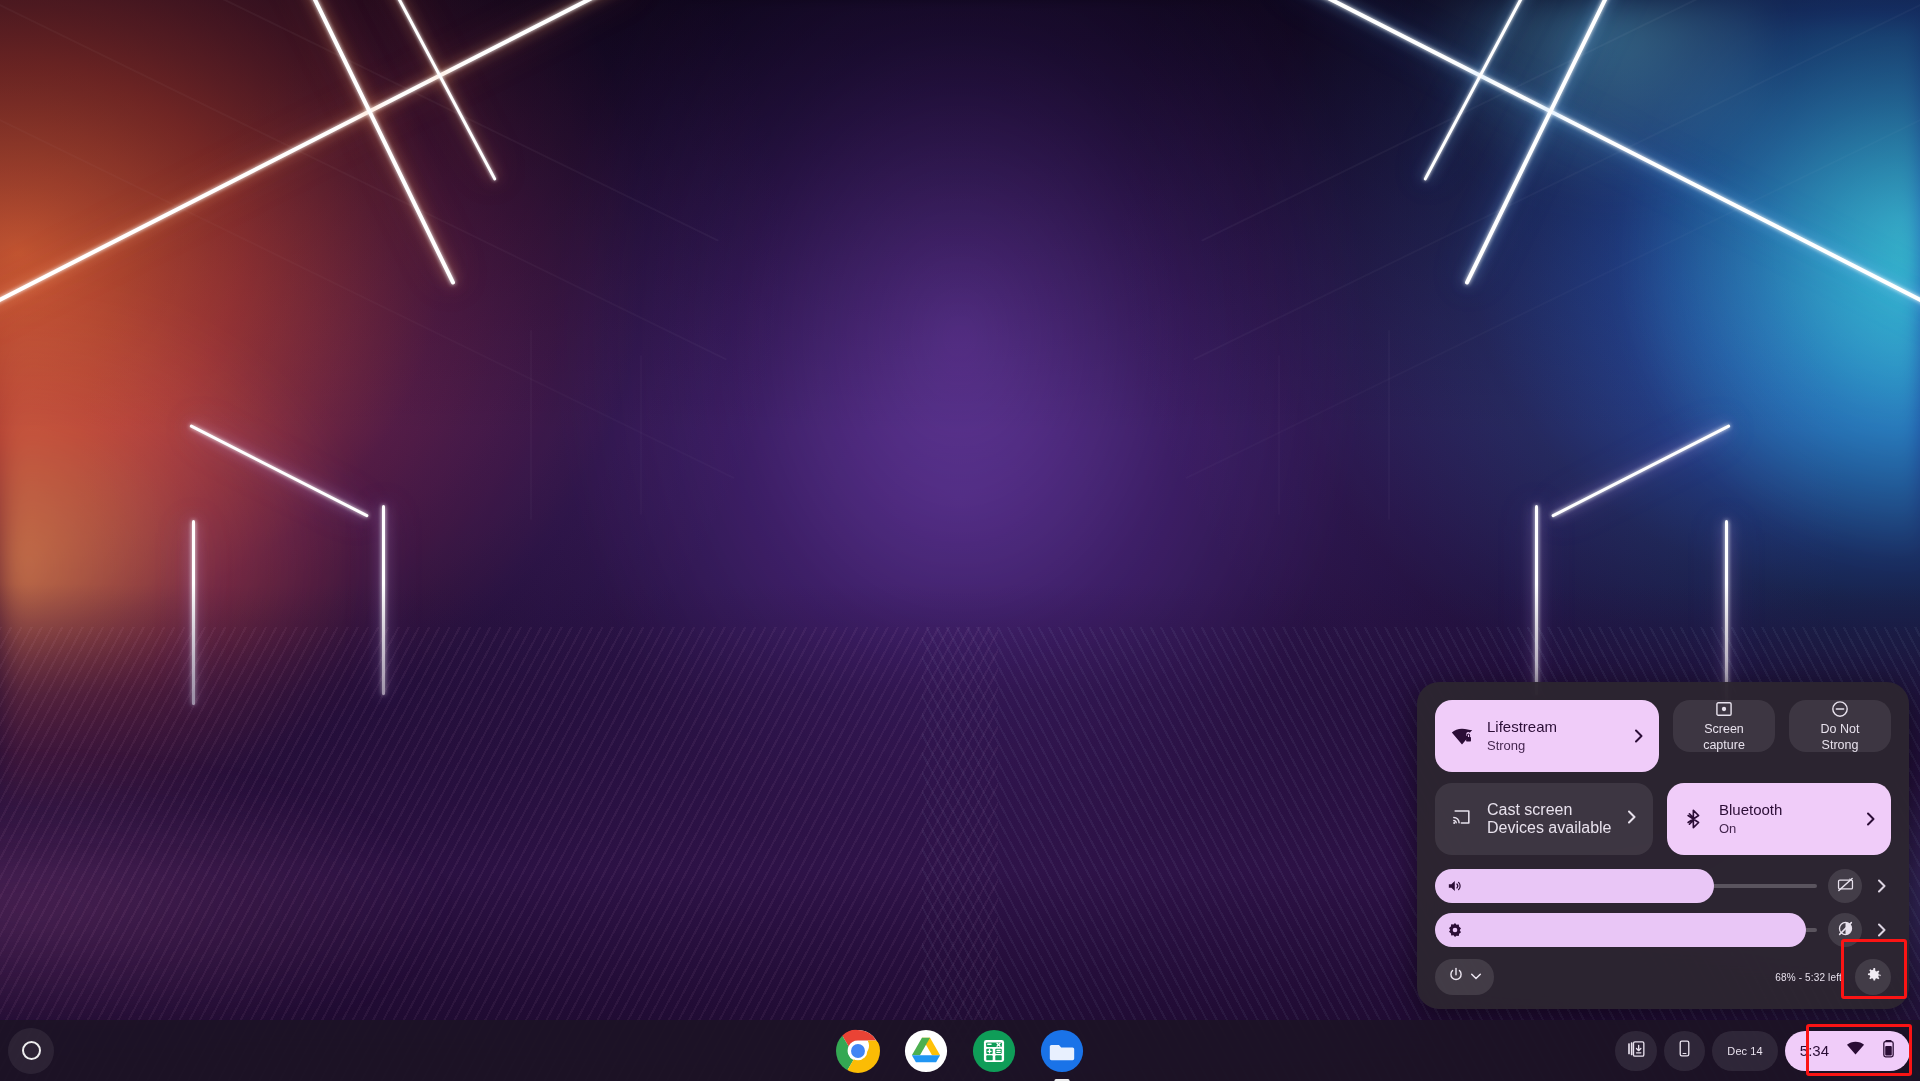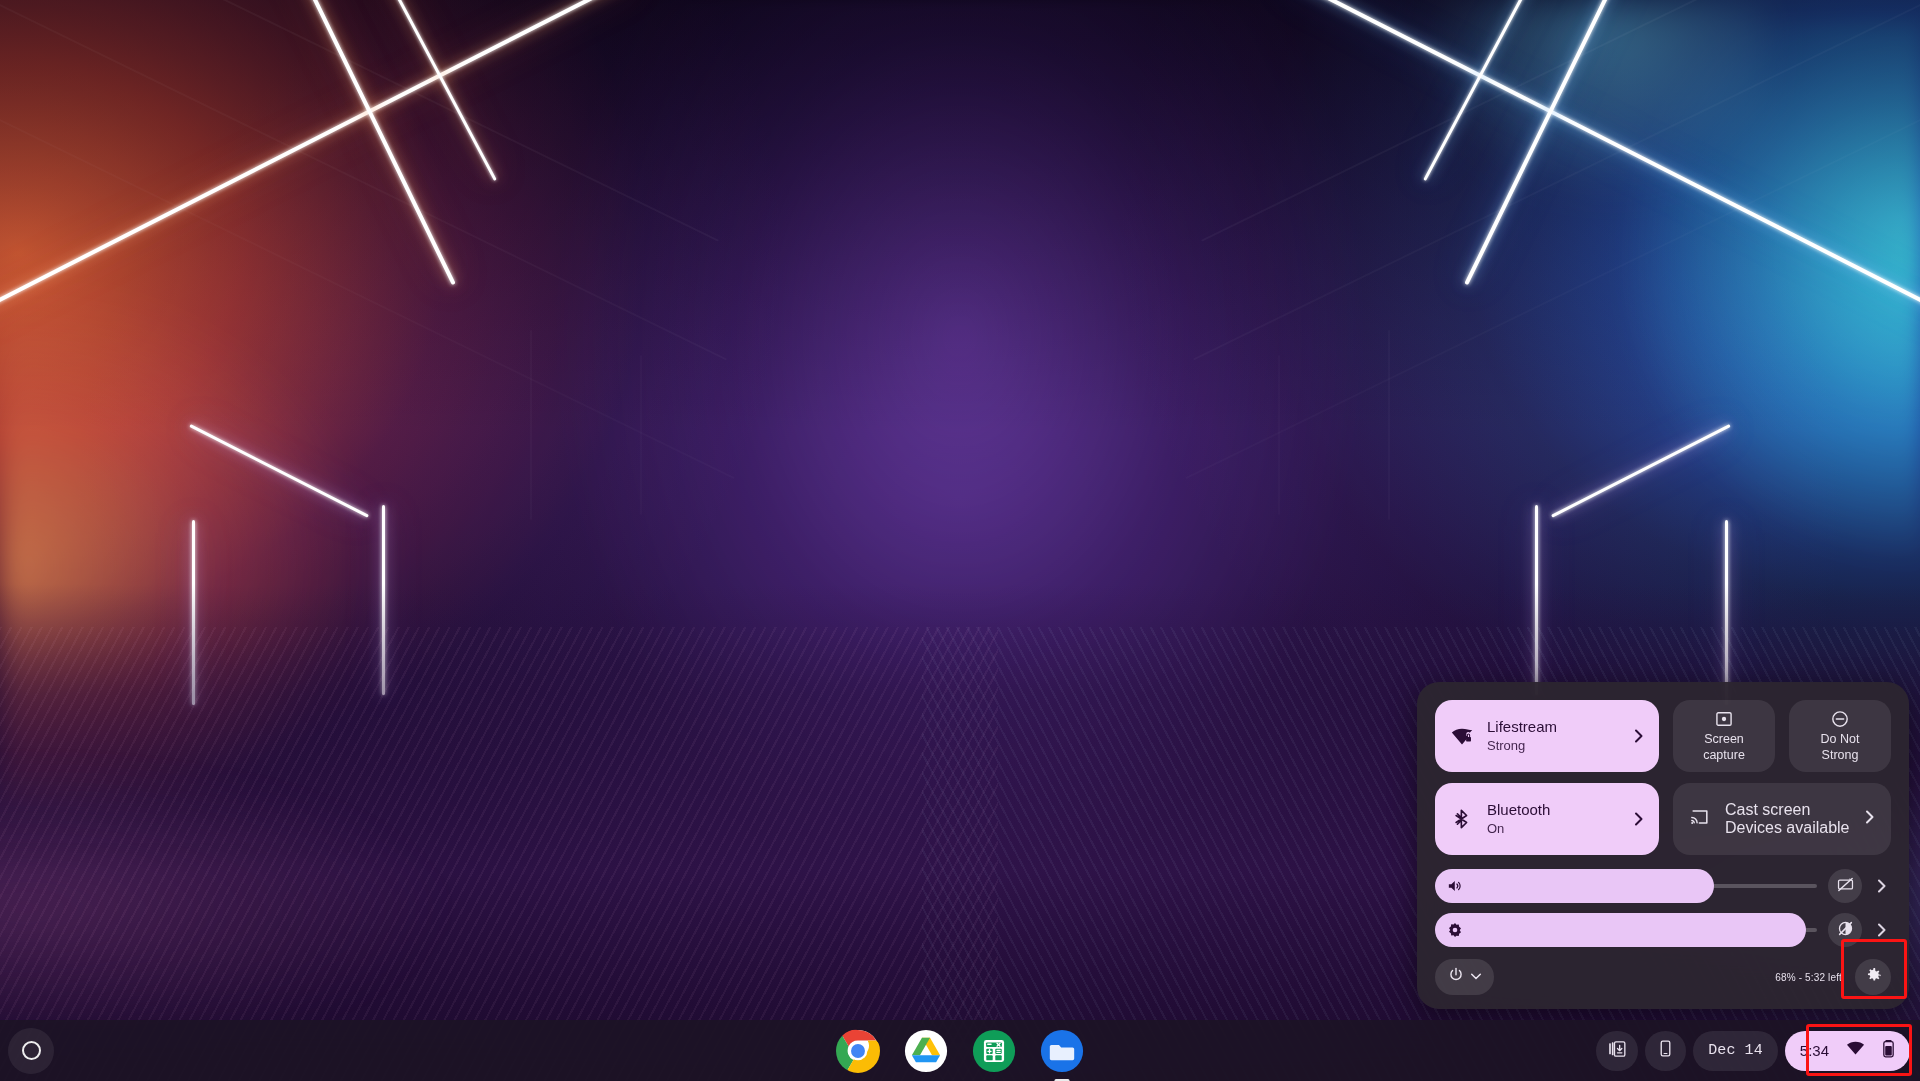--- a/index.html
+++ b/index.html
@@ -133,21 +133,21 @@
   #tray {
     position:absolute; right:10px; top:50%; transform:translateY(-50%);
     display:flex; align-items:center; gap:7px;
   }
   .tray-btn {
     height:40px; min-width:40px; border-radius:20px;
     background:rgba(255,255,255,.085);
     display:flex; align-items:center; justify-content:center;
     color:#e9e2ee; padding:0 11px;
   }
-  .tray-date { font-size:15px; letter-spacing:.1px; padding:0 15px;font-family:Liberation Mono, monospace; }
+  .tray-date { font-size:11px; letter-spacing:.1px; padding:0 15px; }
   #status-area {
     height:40px; border-radius:20px;
     background:#f0ccf9;
     display:flex; align-items:center; gap:17px;
     padding:0 15px; color:#2a0d35;
     position:relative;
   }
   #status-area .st-time { font-size:15px; font-weight:500; }
 
   
@@ -178,21 +178,21 @@
   .tile-wide {
     flex:0 0 224px; height:72px; padding:0 14px 0 16px; gap:14px;
   }
   .tile-wide .t-ico { flex:0 0 22px; display:flex; align-items:center; justify-content:center; }
   .tile-wide .t-txt { flex:1 1 auto; min-width:0; }
   .tile-wide .t-title { font-size:15px; font-weight:500; line-height:1.22; }
   .tile-wide .t-sub   { font-size:13px; line-height:1.25; opacity:.88; margin-top:1px; }
   .tile-wide .t-chev  { flex:0 0 12px; display:flex; align-items:center; }
 
   .tile-sq {
-    flex:1 1 0; height:72px;
+    flex:1 1 0; height:52px;
     flex-direction:column; align-items:center; justify-content:center; gap:3px;
     text-align:center;
   }
   .tile-sq .t-ico { display:flex; align-items:center; justify-content:center; height:20px; }
   .tile-sq .t-label { font-size:12.5px; line-height:1.22; }
 
   .tile-cast {
     flex:1 1 0; height:72px; padding:0 12px 0 16px; gap:14px;
   }
 
@@ -338,53 +338,53 @@
         </span>
         <span class="t-label">
           <span>Do Not</span><br>
           <span>Strong</span>
         </span>
       </div>
     </div>
 
     <div class="qs-row">
 
-      <div class="tile tile-wide on">
-        <span class="t-ico">
-          <svg width="22" height="22" viewBox="0 0 24 24">
-            <path d="M11.3 2.5v8.1L7 6.3M11.3 21.5v-8.1L7 17.7M11.3 2.5l5.7 5.7-11.4 7.6M11.3 21.5l5.7-5.7L5.6 8.2" stroke="#2b0d36" stroke-width="1.8" fill="none" stroke-linecap="round" stroke-linejoin="round"></path>
-          </svg>
-        </span>
-        <span class="t-txt">
-          <span class="t-title">Bluetooth</span>
-          <span class="t-sub" style="display:block;">On</span>
-        </span>
-        <span class="t-chev">
-          <svg width="12" height="14" viewBox="0 0 12 14">
-              <path d="M3 1.5 8.5 7 3 12.5" stroke="#2b0d36" stroke-width="2" fill="none" stroke-linecap="round" stroke-linejoin="round"></path>
-            </svg>
-        </span>
-      </div>
-
       <div class="tile tile-cast off">
         <span class="t-ico">
           <svg width="22" height="20" viewBox="0 0 24 22">
             <path d="M4.5 4.5h15v13h-8.2" stroke="#e8e2ed" stroke-width="1.7" fill="none" stroke-linecap="round" stroke-linejoin="round"></path>
             <path d="M3 11.5a5.8 5.8 0 0 1 5.8 5.8" stroke="#e8e2ed" stroke-width="1.6" fill="none" stroke-linecap="round"></path>
             <path d="M3 14.8a2.6 2.6 0 0 1 2.6 2.6" stroke="#e8e2ed" stroke-width="1.6" fill="none" stroke-linecap="round"></path>
             <circle cx="3.4" cy="17.6" r="1.1" fill="#e8e2ed"></circle>
           </svg>
         </span>
         <span class="t-txt">
           <span class="t-title">Cast screen</span>
           <span class="t-sub" style="display:block;">Devices available</span>
         </span>
         <span class="t-chev">
           <svg width="12" height="14" viewBox="0 0 12 14">
               <path d="M3 1.5 8.5 7 3 12.5" stroke="#e8e2ed" stroke-width="2" fill="none" stroke-linecap="round" stroke-linejoin="round"></path>
+            </svg>
+        </span>
+      </div>
+
+      <div class="tile tile-wide on">
+        <span class="t-ico">
+          <svg width="22" height="22" viewBox="0 0 24 24">
+            <path d="M11.3 2.5v8.1L7 6.3M11.3 21.5v-8.1L7 17.7M11.3 2.5l5.7 5.7-11.4 7.6M11.3 21.5l5.7-5.7L5.6 8.2" stroke="#2b0d36" stroke-width="1.8" fill="none" stroke-linecap="round" stroke-linejoin="round"></path>
+          </svg>
+        </span>
+        <span class="t-txt">
+          <span class="t-title">Bluetooth</span>
+          <span class="t-sub" style="display:block;">On</span>
+        </span>
+        <span class="t-chev">
+          <svg width="12" height="14" viewBox="0 0 12 14">
+              <path d="M3 1.5 8.5 7 3 12.5" stroke="#2b0d36" stroke-width="2" fill="none" stroke-linecap="round" stroke-linejoin="round"></path>
             </svg>
         </span>
       </div>
     </div>
 
     <div class="slider-row" style="margin-top:14px;">
       <div class="slider">
         <div class="sl-track"></div>
         <div class="sl-fill" id="vol-fill" style="width: 73%;">
           <span class="sl-knob-ico">

